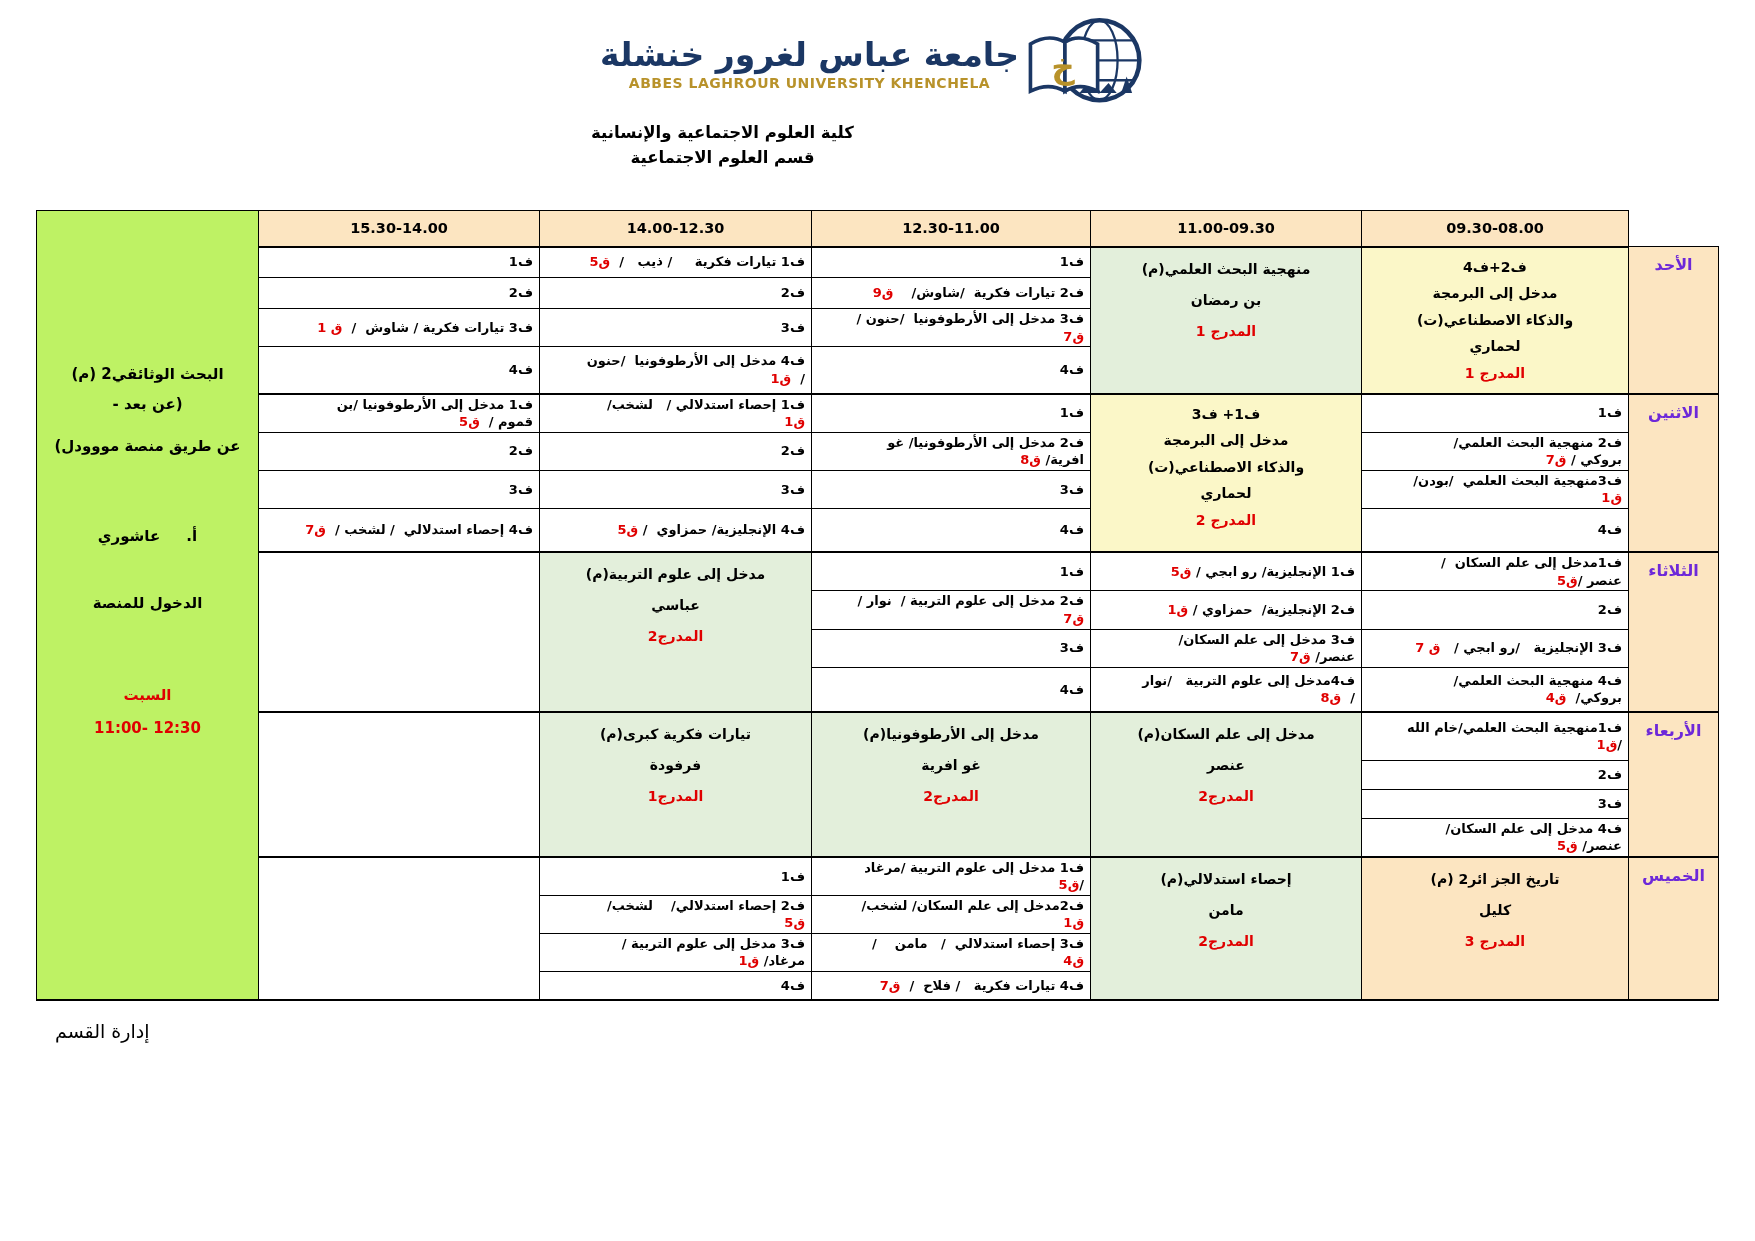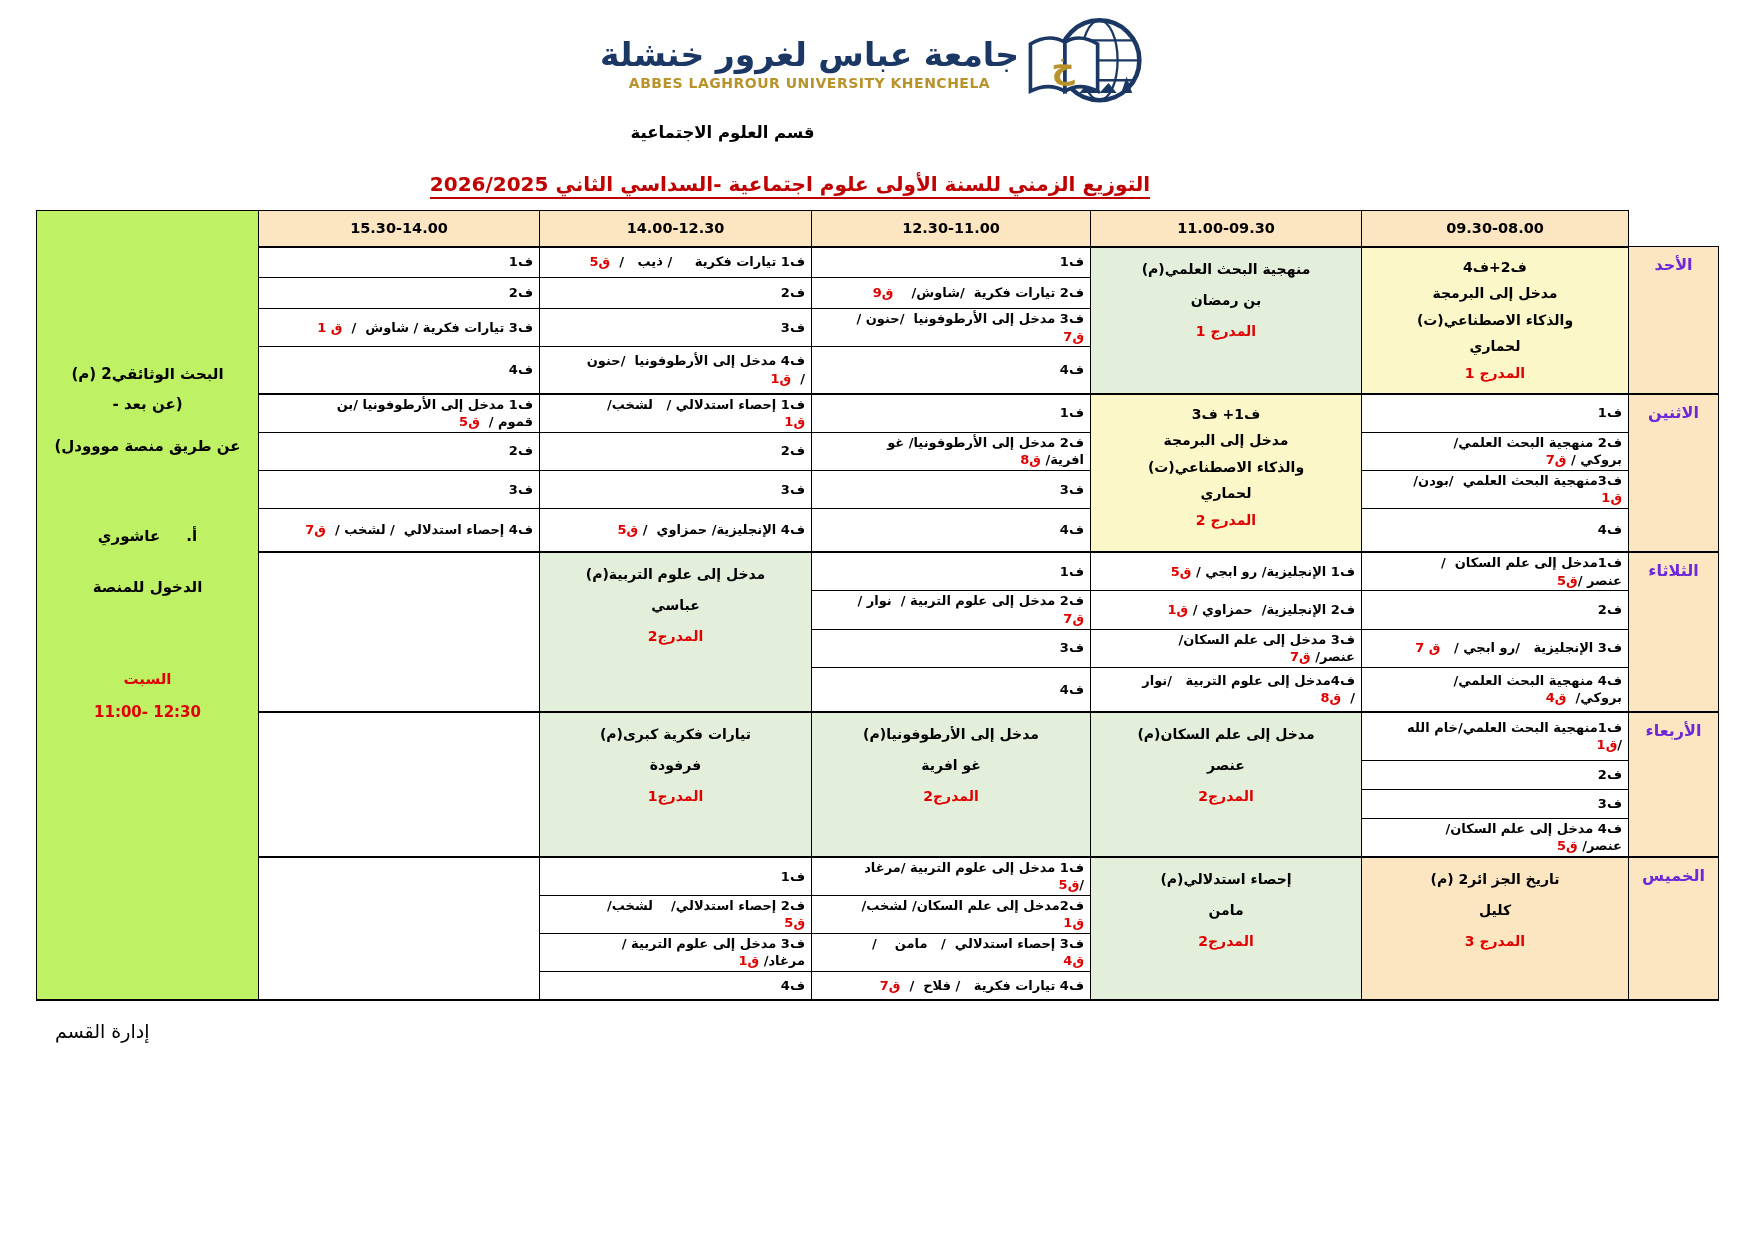--- a/index.html
+++ b/index.html
@@ -35,21 +35,21 @@
   .cell-green{background:#e3efdb;}
   .cell-cream{background:#fce5c1;}
   .cell-white{background:#fff;}
   .red{color:#e00000;}
   .notes-cell{background:#bef264;vertical-align:top;text-align:center;font-size:15px;
     padding-top:150px;border-bottom-width:2px;}
   .notes-line{line-height:26px;white-space:pre-wrap;}
   .notes-line:nth-child(2){margin-top:4px;}
   .notes-line:nth-child(3){margin-top:16px;}
   .notes-line:nth-child(4){margin-top:64px;}
-  .notes-line:nth-child(5){margin-top:25px;}
+  .notes-line:nth-child(5){margin-top:41px;}
   .notes-line:nth-child(6){margin-top:66px;}
   .notes-line:nth-child(7){margin-top:7px;}
 
   
   #footer-note{position:absolute;left:55px;top:1020px;font-size:19px;font-weight:400;direction:rtl;}
 </style>
 </head>
 <body>
 
 <div id="page">
@@ -68,26 +68,24 @@
       <path d="M60 88 l13 -16 l11 16 z" fill="#1b3764"></path>
       <path d="M82 88 l10 -11 l9 11 z" fill="#1b3764"></path>
       <path d="M106 88 l6 -18 l6 18 z" fill="#1b3764"></path>
       <path d="M6 34 Q26 22 44 32 L44 86 Q26 76 6 86 Z" fill="#ffffff" stroke="#1b3764" stroke-width="4"></path>
       <path d="M44 32 Q60 22 80 34 L80 86 Q60 76 44 86 Z" fill="#ffffff" stroke="#1b3764" stroke-width="4"></path>
       <text x="42" y="72" font-size="36" font-weight="bold" fill="#b8922a" text-anchor="middle" font-family="DejaVu Sans, sans-serif">خ</text>
     </svg>
   </div>
 
   <div id="faculty-block">
+    <div>كلية العلوم الاجتماعية والإنسانية</div>
     <div>قسم العلوم الاجتماعية</div>
   </div>
 
-  <div id="title-block">
-    <span>التوزيع الزمني للسنة الأولى علوم اجتماعية -السداسي الثاني 2026/2025</span>
-  </div>
 
   <div id="table-wrap">
     <table id="grid">
       <colgroup>
         <col style="width:90px">
           <col style="width:267px">
           <col style="width:271px">
         <col style="width:279px">
           <col style="width:272px">
           <col style="width:281px">

